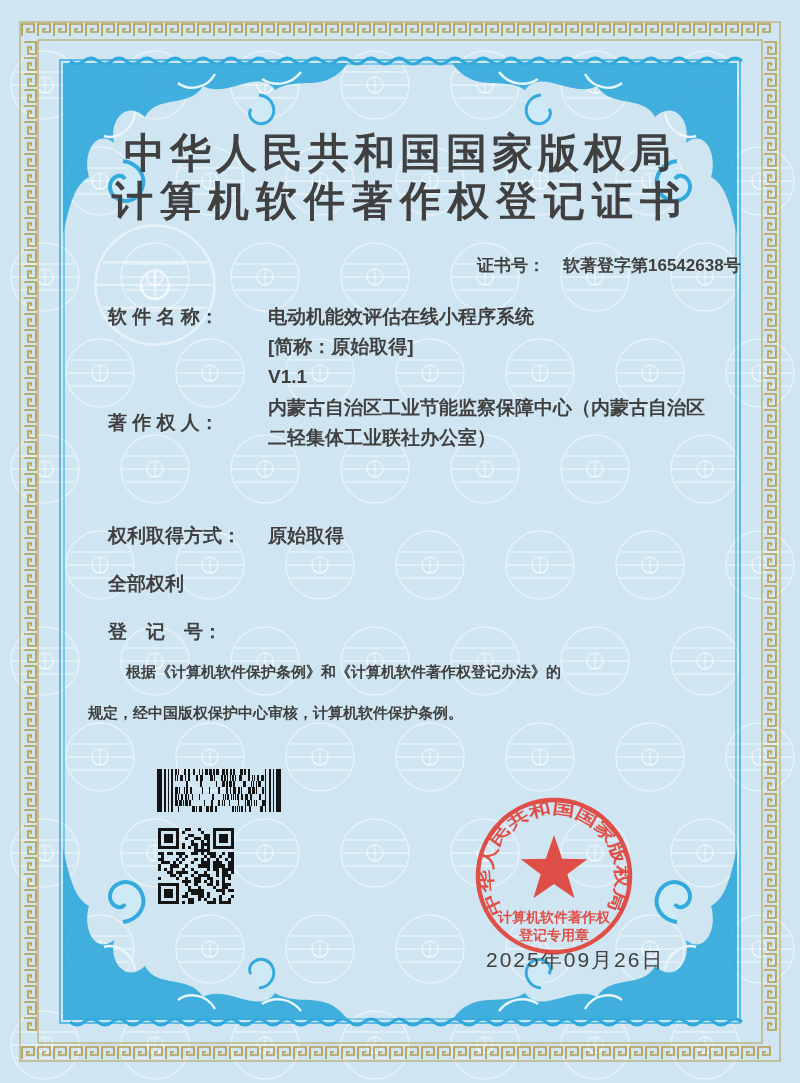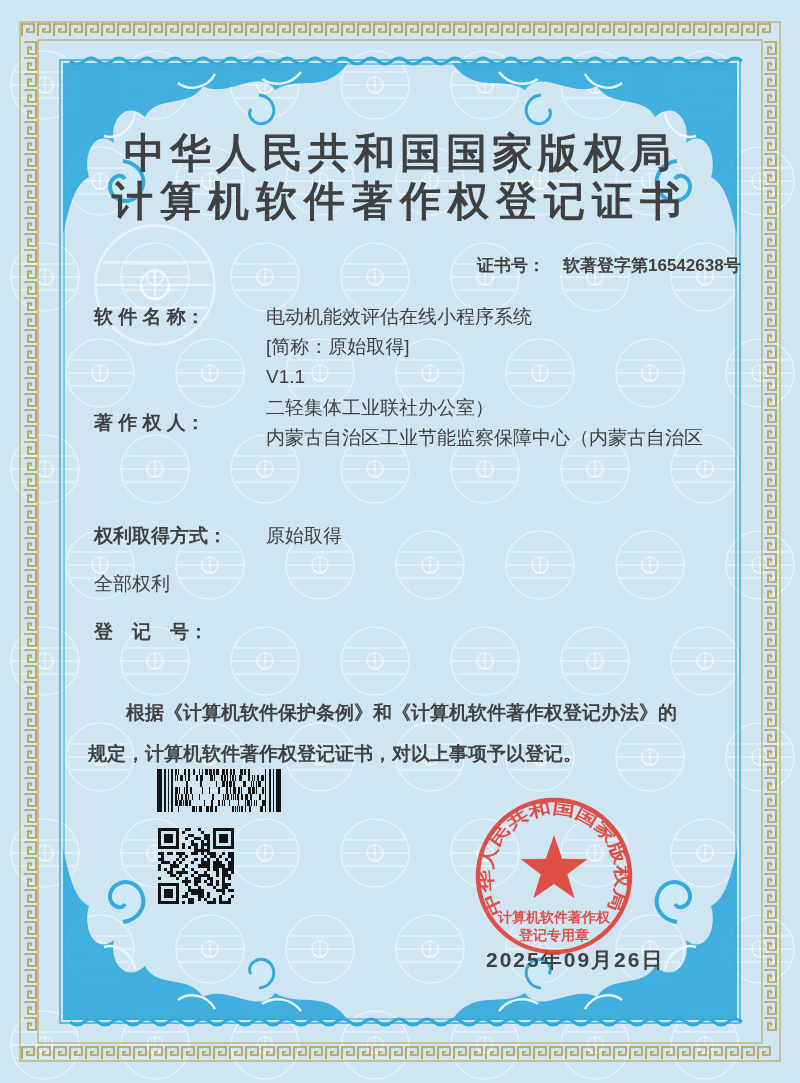--- a/index.html
+++ b/index.html
@@ -5,29 +5,29 @@
   html,body{margin:0;padding:0;}
   body{background:#8fa3b0;font-family:"Liberation Sans",sans-serif;}
   .page{position:relative;width:800px;height:1083px;margin:0 auto;background:#cfe5f1;overflow:hidden;color:#404040;}
   .deco{position:absolute;left:0;top:0;width:800px;height:1083px;}
   .title1{position:absolute;z-index:2;top:126px;left:0;width:100%;text-align:center;
           font-family:"Liberation Serif",serif;font-weight:bold;font-size:41px;letter-spacing:5px;}
   .title2{position:absolute;z-index:2;top:174px;left:0;width:100%;text-align:center;
           font-family:"Liberation Serif",serif;font-weight:bold;font-size:41px;letter-spacing:7px;}
   .certno{position:absolute;z-index:2;top:254px;left:469px;font-size:17px;font-weight:bold;display:flex;gap:18px;white-space:pre;margin-left:8px;}
   .fields{position:absolute;z-index:2;left:94px;top:302px;width:628px;}
-  .frow{position:absolute;left:0;display:flex;align-items:flex-start;gap:12px;}
+  .frow{position:absolute;left:14px;display:flex;align-items:flex-start;}
   .frow .lbl{width:160px;flex:0 0 160px;font-size:19px;font-weight:bold;line-height:30px;white-space:pre;}
-  .frow .val{font-size:19px;font-weight:normal;line-height:30px;}
+  .frow .val{font-size:19px;font-weight:bold;line-height:30px;}
   .r1{top:0;} .r2{top:91px;align-items:center;} .r3{top:219px;} .r4{top:267px;} .r5{top:315px;}
-  .statement{position:absolute;z-index:2;left:88px;top:692px;width:632px;font-size:19px;font-weight:bold;line-height:41px;}
+  .statement{position:absolute;z-index:2;left:88px;top:652px;width:632px;font-size:15px;font-weight:bold;line-height:41px;font-family:Liberation Serif, serif;}
   .statement .ln1{text-indent:38px;}
   .barcode{position:absolute;z-index:2;left:157px;top:769px;width:124px;height:43px;}
   .qrcode{position:absolute;z-index:2;left:158px;top:828px;width:76px;height:76px;}
-  .issue-date{position:absolute;z-index:2;left:486px;top:946px;font-size:21px;font-weight:bold;letter-spacing:2px;}
+  .issue-date{position:absolute;z-index:2;left:486px;top:946px;font-size:21px;font-weight:normal;letter-spacing:2px;}
   .seal{position:absolute;z-index:3;left:464px;top:786px;width:180px;height:180px;opacity:.9;}
 </style>
 </head>
 <body>
 
 <div class="page">
 
   <svg id="deco-svg" class="deco" viewBox="0 0 800 1083" xmlns="http://www.w3.org/2000/svg">
     <defs>
       <path id="gk" d="M2,14 V2 H14 V10 H7 V7 H10" fill="none" stroke="#b59d4c" stroke-width="1.7"></path>
@@ -366,39 +366,39 @@
       <span class="lbl">软 件 名 称：</span>
       <span class="val">
         <div>电动机能效评估在线小程序系统</div>
         <div>[简称：原始取得]</div>
         <div>V1.1</div>
       </span>
     </div>
     <div class="frow r2">
       <span class="lbl">著 作 权 人：</span>
       <span class="val">
+        <div>内蒙古自治区工业节能监察保障中心（内蒙古自治区</div>
         <div>二轻集体工业联社办公室）</div>
-        <div>内蒙古自治区工业节能监察保障中心（内蒙古自治区</div>
       </span>
     </div>
     <div class="frow r3">
       <span class="lbl">权利取得方式：</span>
       <span class="val">原始取得</span>
     </div>
     <div class="frow r4">
       <span class="val">全部权利</span>
     </div>
     <div class="frow r5">
       <span class="lbl">登　记　号：</span>
     </div>
   </div>
 
   <div class="statement">
     <div class="ln1">根据《计算机软件保护条例》和《计算机软件著作权登记办法》的</div>
-    <div class="ln2">规定，计算机软件著作权登记证书，对以上事项予以登记。</div>
+    <div class="ln2">规定，经中国版权保护中心审核，计算机软件保护条例。</div>
   </div>
 
   <svg id="bc-svg" class="barcode" viewBox="0 0 124 43" xmlns="http://www.w3.org/2000/svg" shape-rendering="crispEdges">
       <rect x="0" y="0" width="5" height="43" fill="#141414"></rect>
       <rect x="7" y="0" width="2" height="43" fill="#141414"></rect>
       <rect x="11" y="0" width="1" height="43" fill="#141414"></rect>
       <rect x="14" y="0" width="2" height="43" fill="#141414"></rect>
       <rect x="119" y="0" width="5" height="43" fill="#141414"></rect>
       <rect x="116" y="0" width="1" height="43" fill="#141414"></rect>
       <rect x="112" y="0" width="2" height="43" fill="#141414"></rect>

